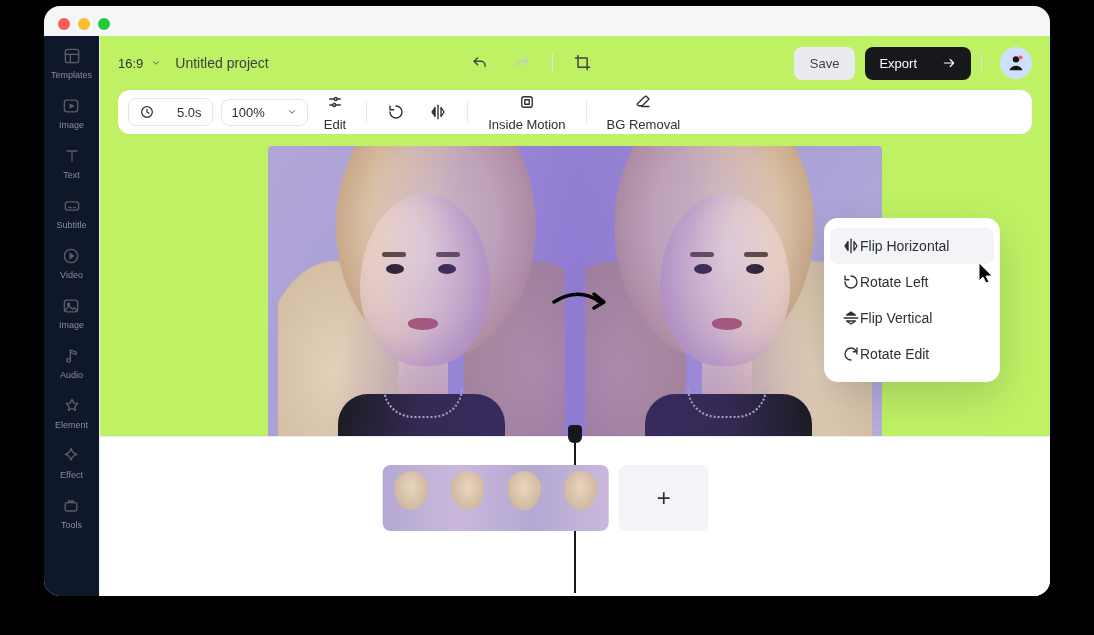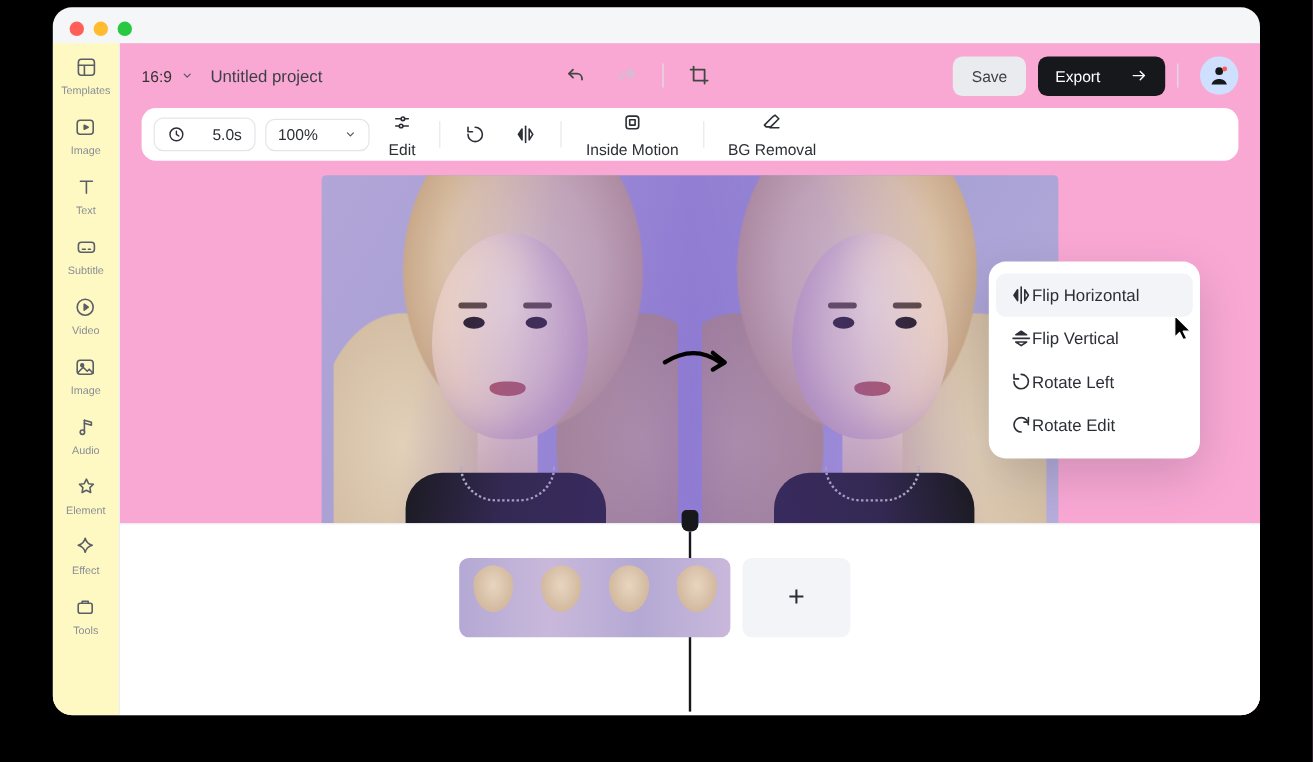--- a/index.html
+++ b/index.html
@@ -20,34 +20,34 @@
 .dot { width: 12px; height: 12px; border-radius: 50%; }
 .dot.red { background: #ff5f57; }
 .dot.yellow { background: #febc2e; }
 .dot.green { background: #28c840; }
 
 
 .sidebar {
   position: absolute;
   top: 30px; left: 0; bottom: 0;
   width: 56px;
-  background: #fef9c3;
+  background: #0f172a;
   display: flex; flex-direction: column; align-items: center;
   padding-top: 10px;
   gap: 16px;
   font-size: 9px;
   color: #7a7d87;
   border-right: 1px solid #eceef2;
 }
 .side-item { display: flex; flex-direction: column; align-items: center; gap: 4px; cursor: pointer; }
 .side-item svg { width: 20px; height: 20px; stroke: #5b5e66; fill: none; stroke-width: 1.6; }
 .side-item span { font-size: 9px; color: #8a8d96; }
 
 
-.main { position: absolute; top: 30px; left: 56px; right: 0; bottom: 0; background: #f9a8d4; }
+.main { position: absolute; top: 30px; left: 56px; right: 0; bottom: 0; background: #bef264; }
 
 
 .topbar {
   height: 54px;
   display: flex; align-items: center;
   padding: 0 18px;
   gap: 14px;
 }
 .aspect-btn {
   display: flex; align-items: center; gap: 8px;
@@ -477,35 +477,35 @@
     <div class="ctx-item sel">
       <svg viewBox="0 0 24 24">
           <path d="M12 3v18"></path>
           <path d="M8 6L4 12l4 6z" fill="#2d2f36"></path>
           <path d="M16 6l4 6-4 6z"></path>
         </svg>
       <span>Flip Horizontal</span>
     </div>
     <div class="ctx-item">
       <svg viewBox="0 0 24 24">
+          <path d="M4 12a8 8 0 108-8"></path>
+          <path d="M4 4v5h5"></path>
+        </svg>
+      <span>Rotate Left</span>
+    </div>
+    <div class="ctx-item">
+      <svg viewBox="0 0 24 24">
           <path d="M3 12h18"></path>
           <path d="M6 8l6-4 6 4z" fill="#2d2f36"></path>
           <path d="M6 16l6 4 6-4z"></path>
         </svg>
       <span>Flip Vertical</span>
     </div>
     <div class="ctx-item">
       <svg viewBox="0 0 24 24">
-          <path d="M4 12a8 8 0 108-8"></path>
-          <path d="M4 4v5h5"></path>
-        </svg>
-      <span>Rotate Left</span>
-    </div>
-    <div class="ctx-item">
-      <svg viewBox="0 0 24 24">
           <path d="M20 12a8 8 0 10-8 8"></path>
           <path d="M20 4v5h-5"></path>
         </svg>
       <span>Rotate Edit</span>
     </div>
   </div>
 
   <svg class="cursor-ptr" viewBox="0 0 16 22">
     <path d="M1 1l0 18 4-4 3 6 3-1-3-6 6 0z" fill="#000" stroke="#fff" stroke-width="1"></path>
   </svg>

